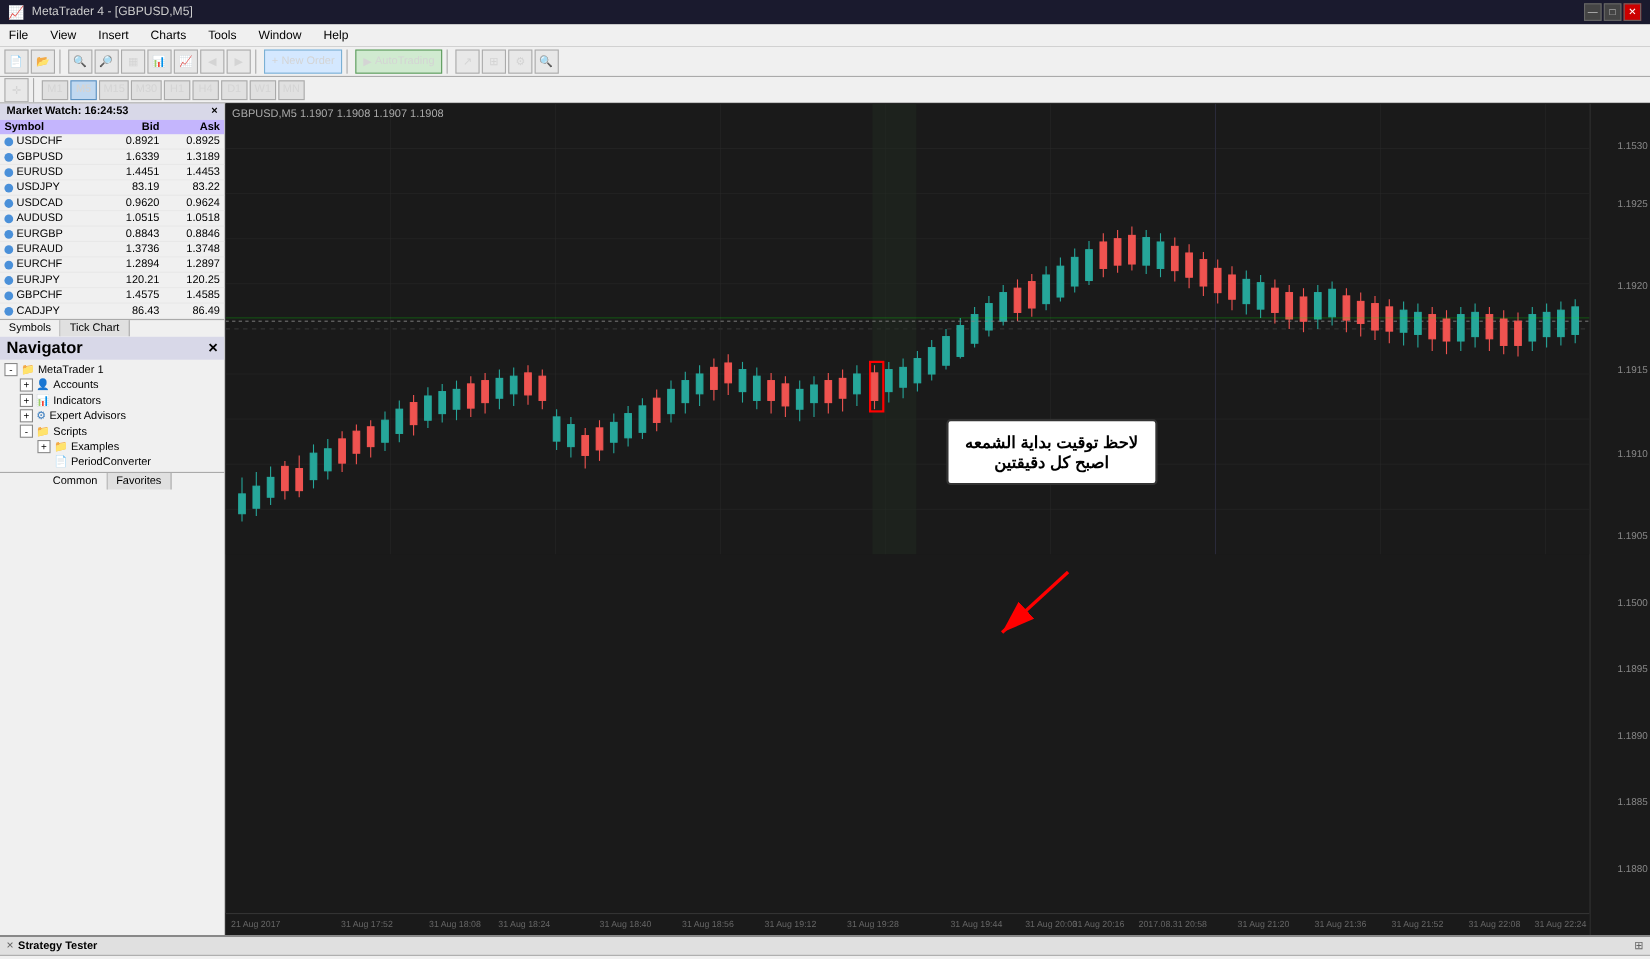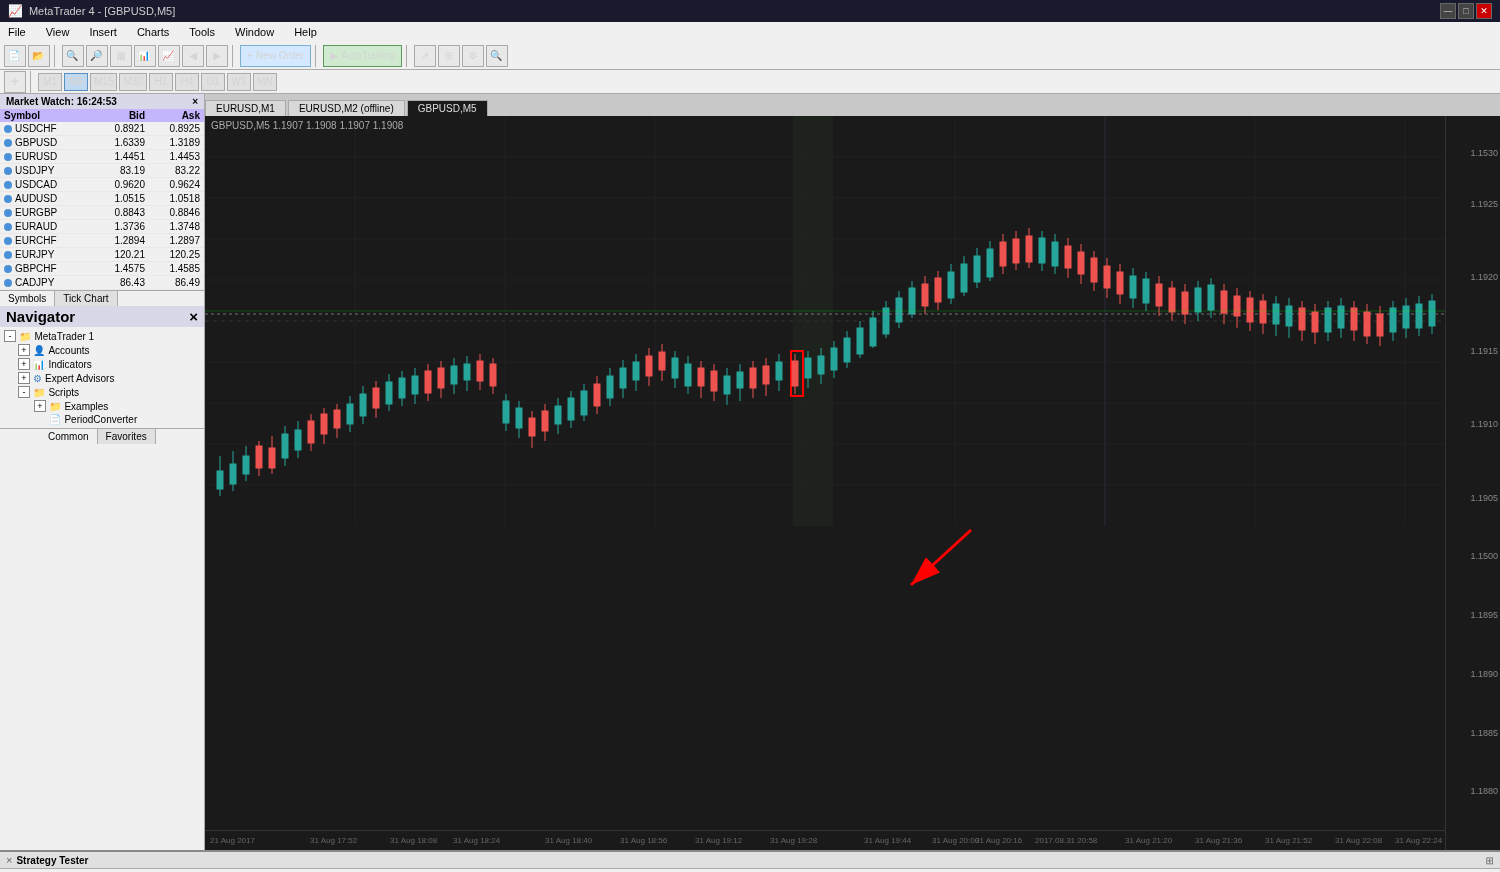--- a/index.html
+++ b/index.html
@@ -293,25 +293,20 @@
       </div>
       <div class="bottom-tabs">
         <div class="bottom-tab active">Common</div>
         <div class="bottom-tab">Favorites</div>
       </div>
     </div>
   </div>
 
   <div class="chart-area">
 
-    <div class="chart-tabs">
-      <div class="chart-tab">EURUSD,M1</div>
-      <div class="chart-tab">EURUSD,M2 (offline)</div>
-      <div class="chart-tab active">GBPUSD,M5</div>
-    </div>
 
     <div class="chart-canvas">
       <div class="chart-title">GBPUSD,M5  1.1907 1.1908 1.1907 1.1908</div>
 
       <div class="price-scale">
         <div class="price-label" style="top:5%;">1.1530</div>
         <div class="price-label" style="top:12%;">1.1925</div>
         <div class="price-label" style="top:22%;">1.1920</div>
         <div class="price-label" style="top:32%;">1.1915</div>
         <div class="price-label" style="top:42%;">1.1910</div>
@@ -684,20 +679,24 @@
           <line x1="1214" y1="180" x2="1214" y2="220" stroke-width="1"></line>
           <rect x="1211" y="188" width="6" height="24"></rect>
 
           <line x1="1227" y1="178" x2="1227" y2="218" stroke-width="1"></line>
           <rect x="1224" y="185" width="6" height="25"></rect>
         </g>
 
         <line x1="0" y1="195" x2="1240" y2="195" stroke="#00ff00" stroke-width="0.8" opacity="0.3"></line>
       </svg>
 
+      <div class="chart-annotation" style="top: 38%; left: 58%; transform: translateX(-50%);">
+        <div style="font-size:15px;font-weight:bold;">لاحظ توقيت بداية الشمعه</div>
+        <div style="font-size:15px;font-weight:bold;">اصبح كل دقيقتين</div>
+      </div>
 
       <svg class="red-arrow-svg" style="top:55%;left:53%;width:120px;height:80px;">
         <defs>
           <marker id="arrowhead" markerWidth="10" markerHeight="7" refX="10" refY="3.5" orient="auto">
             <polygon points="0 0, 10 3.5, 0 7" fill="red"></polygon>
           </marker>
         </defs>
         <line x1="80" y1="10" x2="20" y2="65" stroke="red" stroke-width="3" marker-end="url(#arrowhead)"></line>
       </svg>
 

